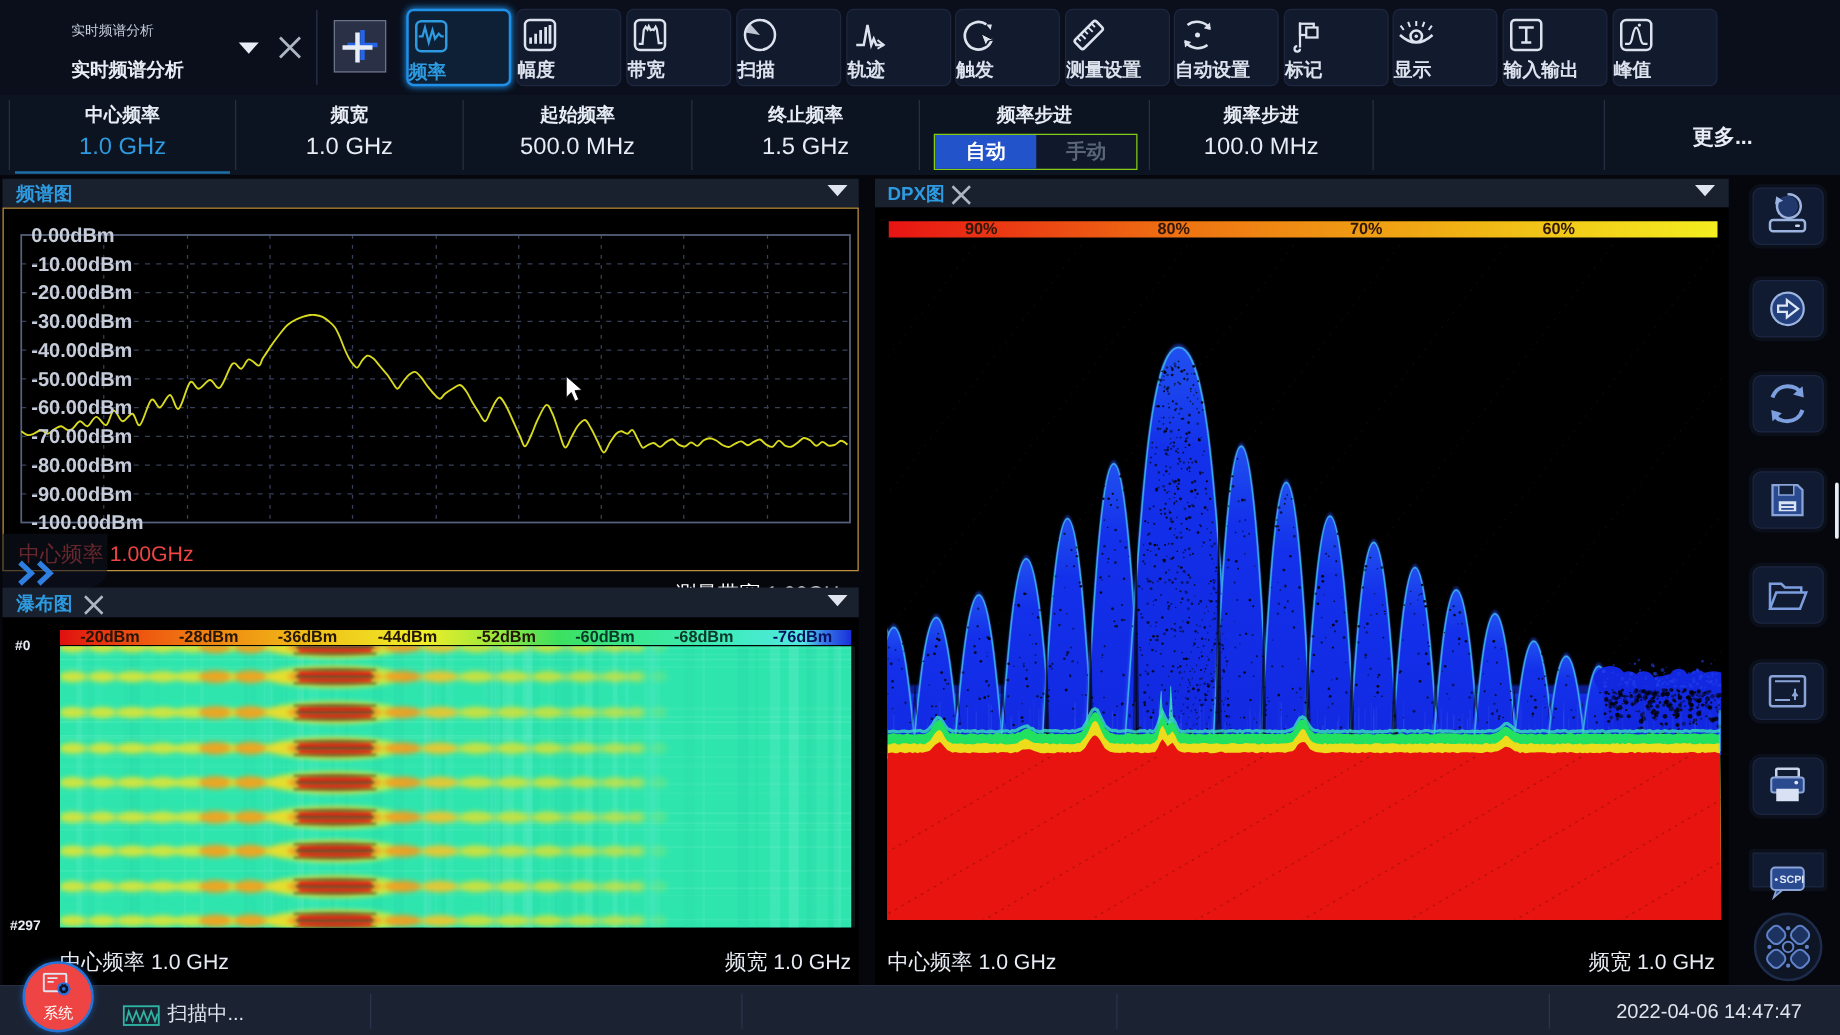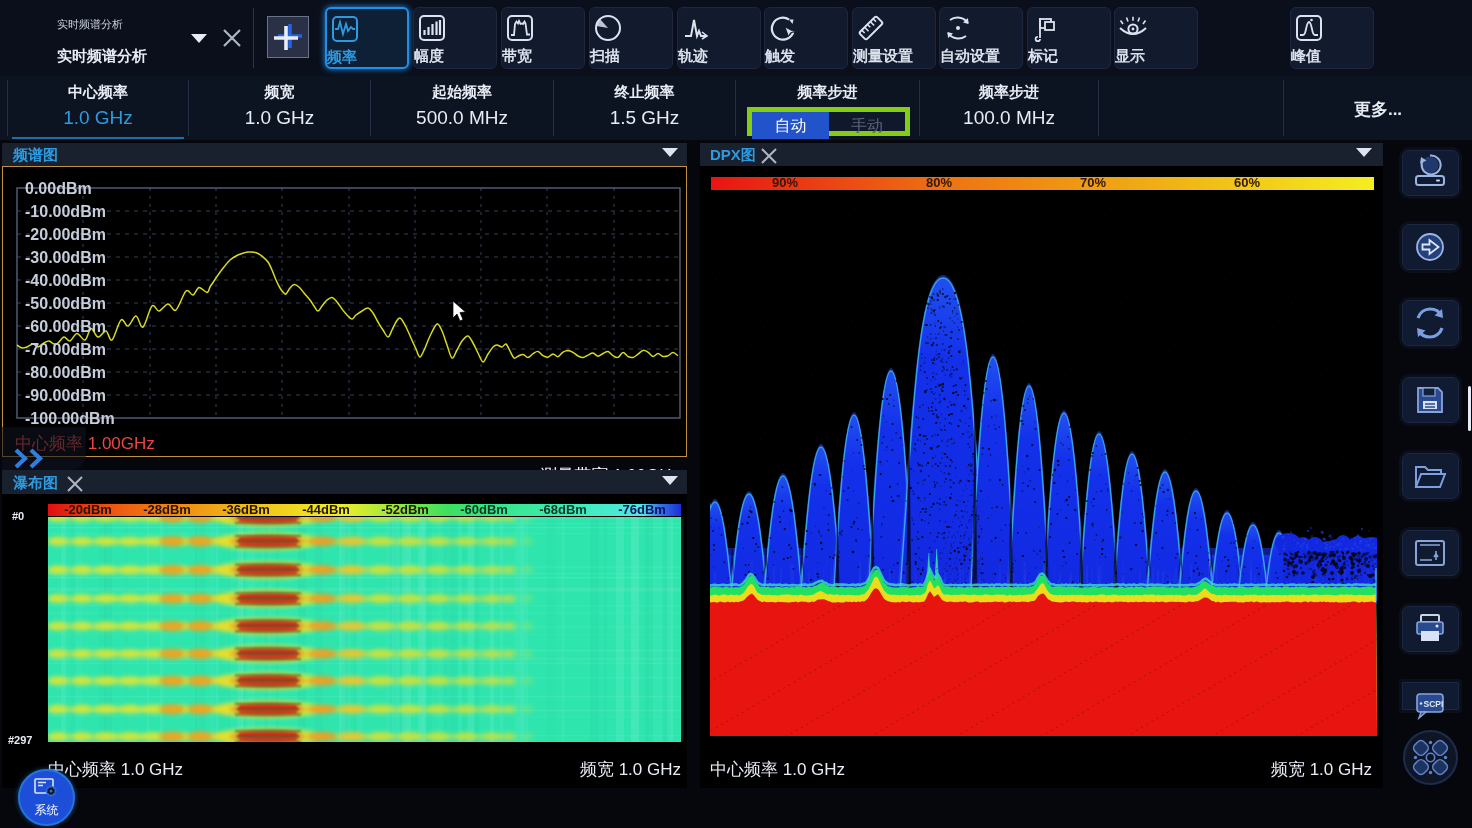--- a/index.html
+++ b/index.html
@@ -117,20 +117,27 @@
     </div>
     <div class="tbtn" style="left:1114px;">
       <div class="ic"><svg width="36" height="32" viewBox="0 0 36 32">
             <path d="M5 14 Q18 26 31 14" fill="none" stroke="#dde3ee" stroke-width="2"></path>
             <circle cx="18" cy="15" r="4.6" fill="none" stroke="#dde3ee" stroke-width="2"></circle>
             <circle cx="18" cy="15" r="1.4" fill="#dde3ee"></circle>
             <path d="M8 10 L5.5 6.5 M13 7.5 L11.5 3.5 M18 6.8 L18 2.8 M23 7.5 L24.5 3.5 M28 10 L30.5 6.5" stroke="#dde3ee" stroke-width="1.6"></path>
           </svg></div>
       <div class="lb">显示</div>
     </div>
+    <div class="tbtn" style="left:1202px;">
+      <div class="ic"><svg width="36" height="32" viewBox="0 0 36 32">
+            <rect x="6" y="2" width="24" height="24" rx="3" fill="none" stroke="#dde3ee" stroke-width="2"></rect>
+            <path d="M12 8 L24 8 M18 8 L18 20 M14 20 L22 20" stroke="#dde3ee" stroke-width="2" fill="none"></path>
+          </svg></div>
+      <div class="lb">输入输出</div>
+    </div>
     <div class="tbtn" style="left:1290px;">
       <div class="ic"><svg width="36" height="32" viewBox="0 0 36 32">
             <rect x="6" y="2" width="24" height="24" rx="4" fill="none" stroke="#dde3ee" stroke-width="2"></rect>
             <path d="M9 21 l3 0 Q14 21 15 15 Q16.5 8 18 8 Q19.5 8 21 15 Q22 21 24 21 l3 0" fill="none" stroke="#dde3ee" stroke-width="1.8"></path>
             <circle cx="20.5" cy="6" r="1.3" fill="#dde3ee"></circle>
           </svg></div>
       <div class="lb">峰值</div>
     </div>
   </div>
   <div id="params" class="abs">
@@ -154,21 +161,21 @@
     <div class="pcell" style="left:371px;width:182px;">
       <div class="plabel">起始频率</div>
         <div class="pvalue">500.0 MHz</div>
     </div>
     <div class="pcell" style="left:554px;width:181px;">
       <div class="plabel">终止频率</div>
         <div class="pvalue">1.5 GHz</div>
     </div>
     <div class="pcell" style="left:736px;width:183px;">
       <div class="plabel">频率步进</div>
-      <div class="abs" style="left:11px;top:31px;width:163px;height:29px;background:#10192c;border:5px solid #84cc16;display:flex;">
+      <div class="abs" style="left:11px;top:31px;width:163px;height:29px;background:#10192c;border:1px solid #84cc16;display:flex;font-weight:bold;">
         <div style="width:81px;height:27px;background:#2353cb;color:#fff;font-size:16px;line-height:27px;">自动</div>
         <div style="width:80px;height:27px;color:#5a6578;font-size:16px;line-height:27px;">手动</div>
       </div>
     </div>
     <div class="pcell" style="left:920px;width:178px;">
       <div class="plabel">频率步进</div>
         <div class="pvalue">100.0 MHz</div>
     </div>
     <div class="pcell" style="left:1284px;width:188px;">
       <div class="abs" style="left:0;right:0;top:22px;font-size:17px;font-weight:bold;color:#e8ecf4;">更多...</div>
@@ -2602,22 +2609,34 @@
             <rect x="7" y="-6.5" width="13" height="13" rx="4.5" fill="#1c3260" stroke="#5f82c8" stroke-width="1.6"></rect>
           </g>
           <circle cx="25.5" cy="25.5" r="4.2" fill="none" stroke="#5f82c8" stroke-width="1.6"></circle>
           <circle cx="40.5" cy="25.5" r="1.7" fill="#5f82c8"></circle>
           <circle cx="25.5" cy="40.5" r="1.7" fill="#5f82c8"></circle>
           <circle cx="10.5" cy="25.5" r="1.7" fill="#5f82c8"></circle>
           <circle cx="25.5" cy="10.5" r="1.7" fill="#5f82c8"></circle>
         </svg></div>
       <div class="abs" style="left:83px;top:246px;width:3px;height:45px;background:#e8ecf4;border-radius:2px;"></div>
   </div>
+  <div id="botbar" class="abs">
+    <svg class="abs" style="left:98px;top:15px;" width="30" height="17">
+        <rect x="1" y="1" width="28" height="15" fill="none" stroke="#2fb3a3" stroke-width="1.5"></rect>
+        <path d="M3 13 l2 -8 3 8 3 -8 3 8 3 -8 3 8 3 -8 3 8 2 -6" fill="none" stroke="#2fb3a3" stroke-width="1.4"></path>
+      </svg>
+    <div class="abs" style="left:134px;top:12px;font-size:16px;color:#dfe4ee;">扫描中...</div>
+    <div class="abs" style="left:296px;top:6px;width:1px;height:28px;background:#2a3350;"></div>
+    <div class="abs" style="left:593px;top:6px;width:1px;height:28px;background:#2a3350;"></div>
+    <div class="abs" style="left:893px;top:6px;width:1px;height:28px;background:#2a3350;"></div>
+    <div class="abs" style="left:1239px;top:6px;width:1px;height:28px;background:#2a3350;"></div>
+    <div class="abs" style="left:1293px;top:12px;font-size:16px;color:#dfe4ee;">2022-04-06 14:47:47</div>
+  </div>
 
-  <div class="abs" style="left:18px;top:769px;width:57px;height:57px;border-radius:50%;background:#1d4ed8;border:2px solid #2575d8;box-shadow:0 0 5px rgba(37,117,216,0.6);">
+  <div class="abs" style="left:18px;top:769px;width:57px;height:57px;border-radius:50%;background:#ef4444;border:2px solid #2575d8;box-shadow:0 0 5px rgba(37,117,216,0.6);">
     <svg class="abs" style="left:14px;top:7px;" width="26" height="22">
         <rect x="1" y="1" width="18" height="14" rx="1" fill="none" stroke="#dfe4ee" stroke-width="1.6"></rect>
         <path d="M4 4.5 l8 0 M4 7.5 l5 0" stroke="#dfe4ee" stroke-width="1.4"></path>
         <g>
           <circle cx="17" cy="13" r="4.5" fill="#0c1422" stroke="#2f6fd8" stroke-width="1.5"></circle>
           <circle cx="17" cy="13" r="1.5" fill="#2f6fd8"></circle>
           <path d="M17 7.5 l0 2 M17 16.5 l0 2 M11.5 13 l2 0 M20.5 13 l2 0 M13.2 9.2 l1.4 1.4 M19.4 15.4 l1.4 1.4 M20.8 9.2 l-1.4 1.4 M14.6 15.4 l-1.4 1.4" stroke="#2f6fd8" stroke-width="1.2"></path>
         </g>
       </svg>
     <div class="abs" style="left:0;width:53px;top:31px;text-align:center;font-size:12px;color:#fff;">系统</div>

